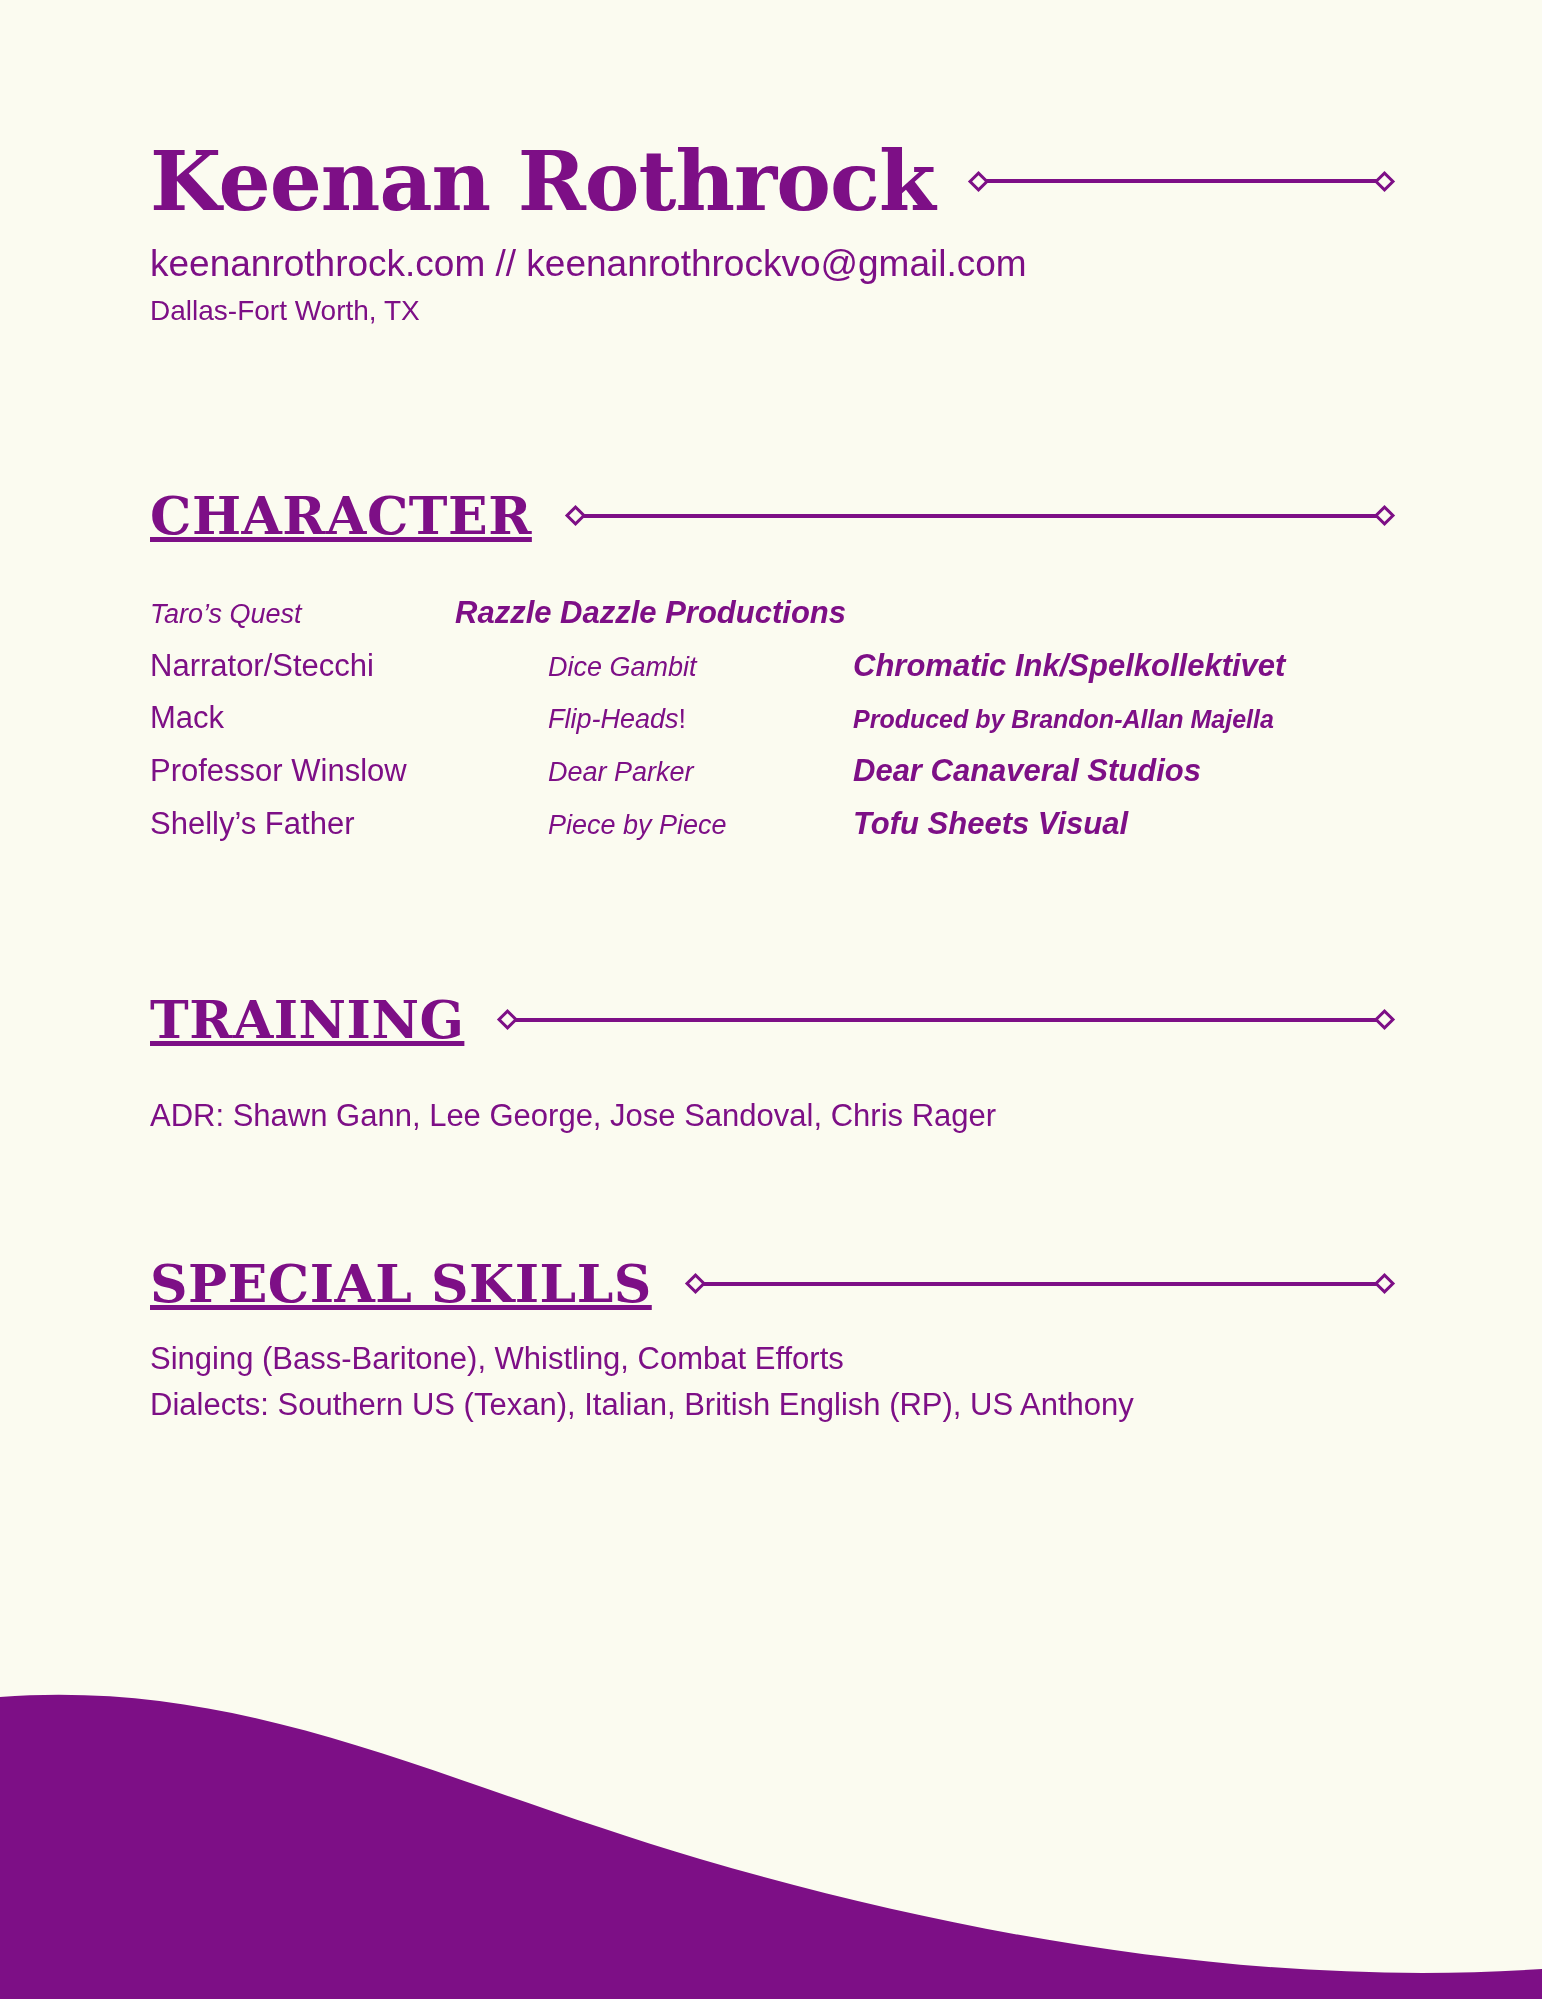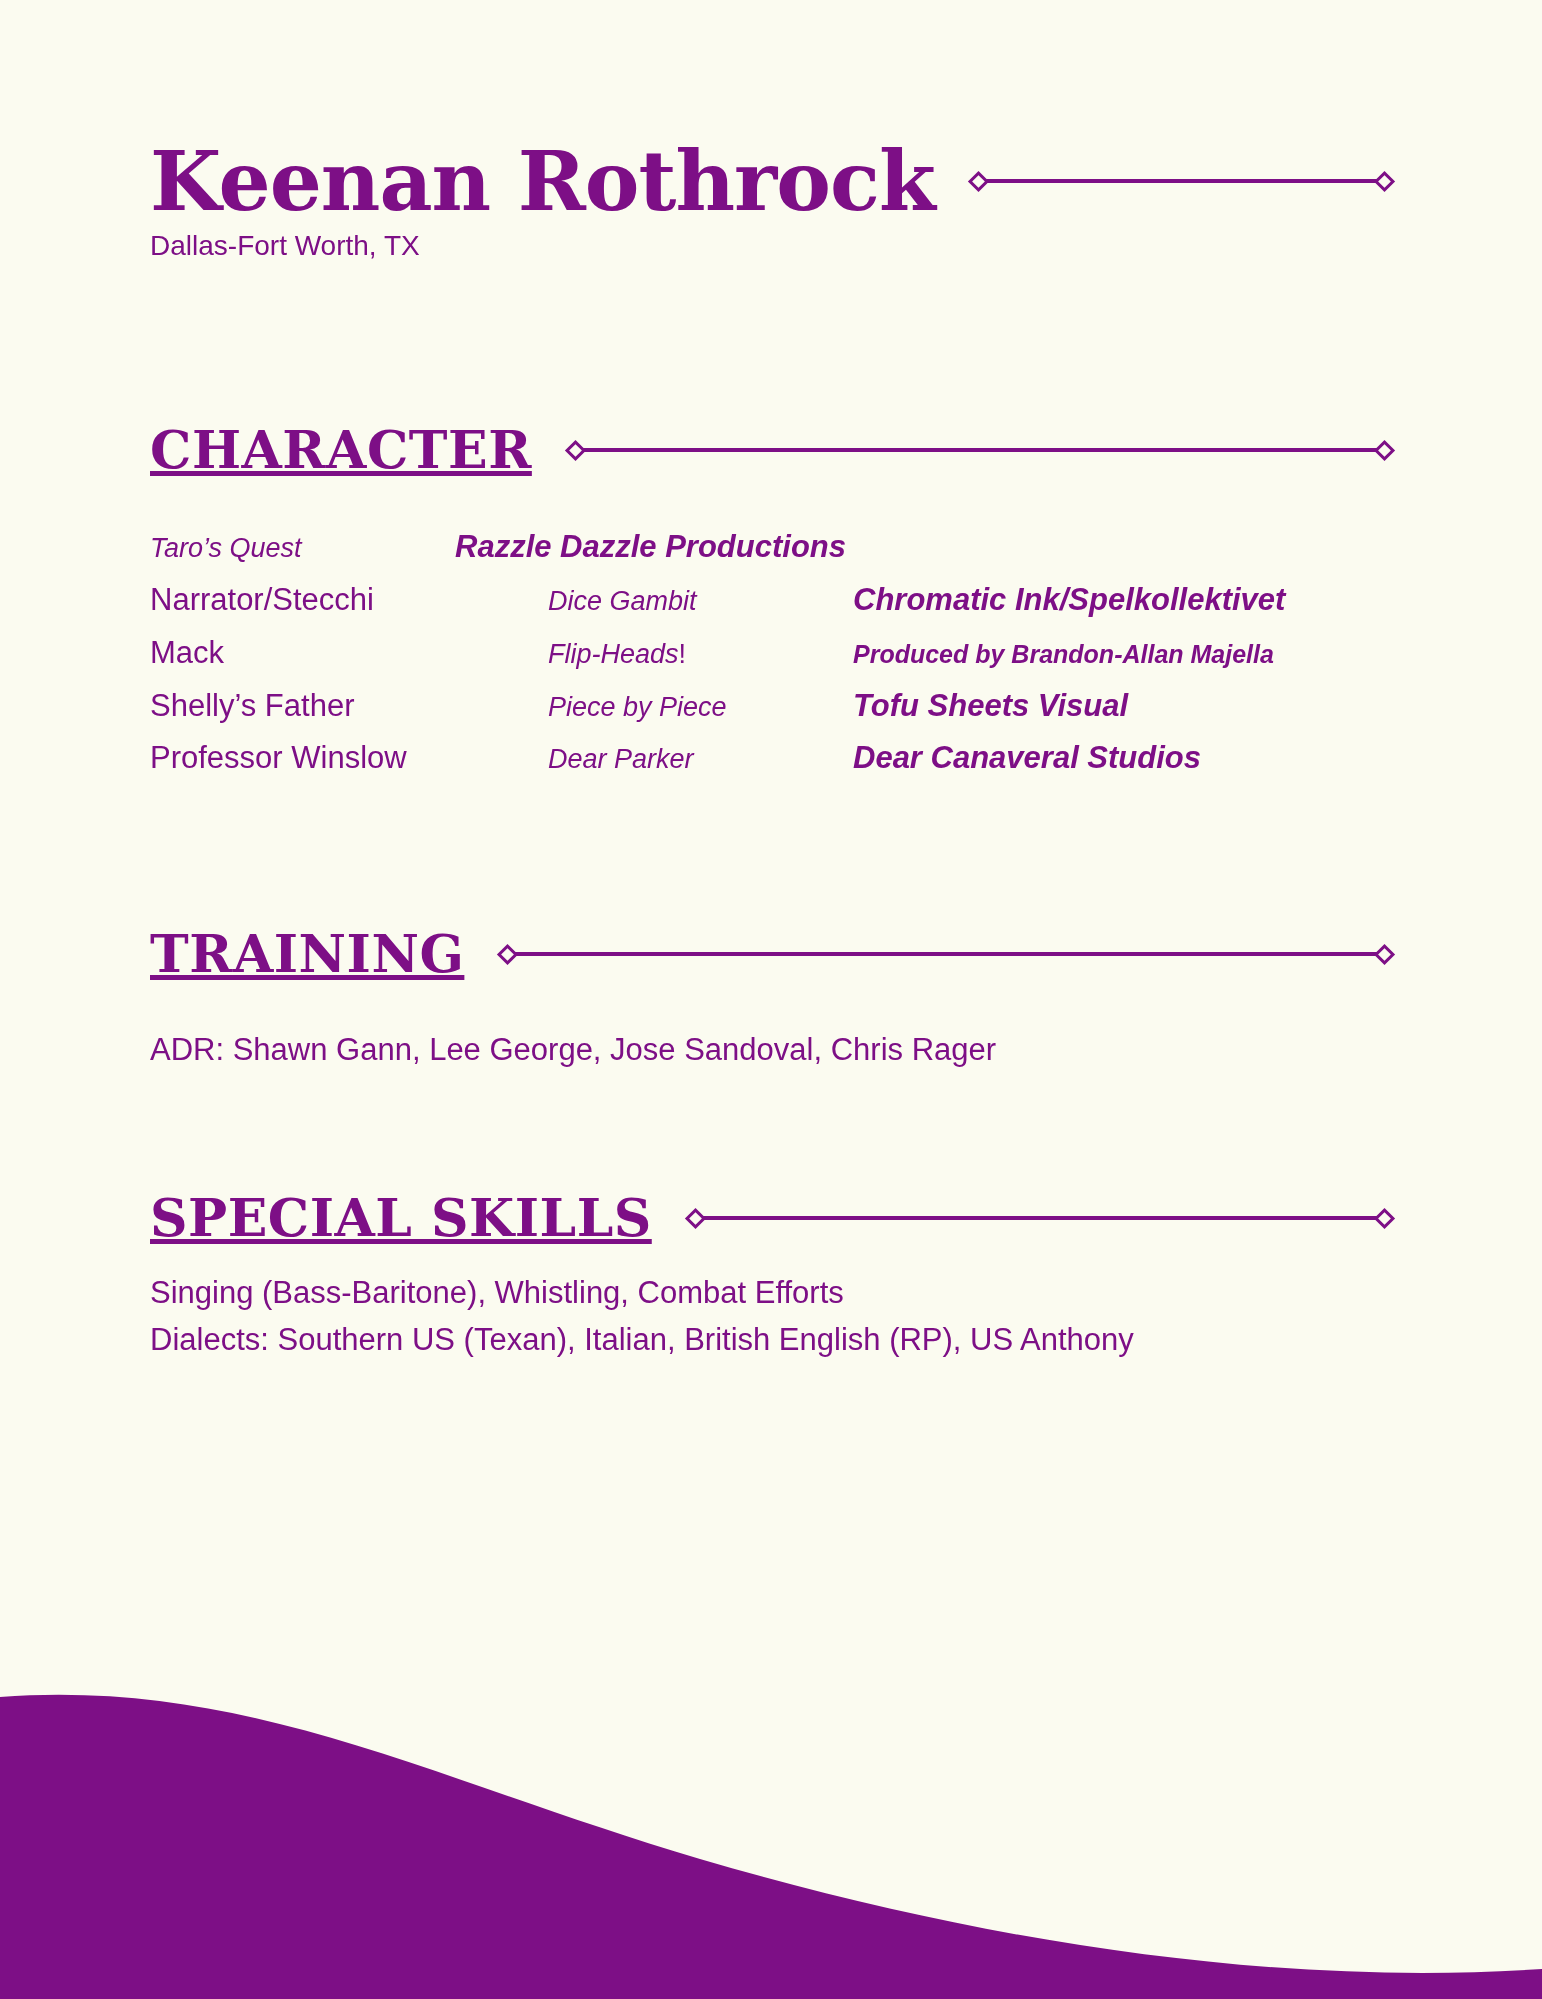--- a/index.html
+++ b/index.html
@@ -182,20 +182,21 @@
 
   <div class="header">
     <div class="name-row">
       <div class="name">Keenan Rothrock</div>
       <div class="rule">
         <span class="diamond"></span>
         <span class="rule-line"></span>
         <span class="diamond"></span>
       </div>
     </div>
+    <div class="contact">keenanrothrock.com // keenanrothrockvo@gmail.com</div>
     <div class="location">Dallas-Fort Worth, TX</div>
   </div>
 
   <div class="section">
     <div class="section-head sp-char-head">
       <div class="section-title">CHARACTER</div>
       <div class="rule">
         <span class="diamond"></span>
         <span class="rule-line"></span>
         <span class="diamond"></span>
@@ -214,30 +215,30 @@
         <div class="c-studio">Chromatic Ink/Spelkollektivet</div>
       </div>
 
       <div class="credit-row">
         <div class="c-role">Mack</div>
         <div class="c-project"><span>Flip-Heads</span><span class="no-italic">!</span></div>
         <div class="c-studio small">Produced by Brandon-Allan Majella</div>
       </div>
 
       <div class="credit-row">
+        <div class="c-role">Professor Winslow</div>
+        <div class="c-project"><span>Dear Parker</span><span class="no-italic"></span></div>
+        <div class="c-studio">Dear Canaveral Studios</div>
+      </div>
+
+      <div class="credit-row">
         <div class="c-role">Shelly’s Father</div>
         <div class="c-project"><span>Piece by Piece</span><span class="no-italic"></span></div>
         <div class="c-studio">Tofu Sheets Visual</div>
       </div>
-
-      <div class="credit-row">
-        <div class="c-role">Professor Winslow</div>
-        <div class="c-project"><span>Dear Parker</span><span class="no-italic"></span></div>
-        <div class="c-studio">Dear Canaveral Studios</div>
-      </div>
     </div>
   </div>
 
   <div class="section">
     <div class="section-head sp-training-head">
       <div class="section-title">TRAINING</div>
       <div class="rule">
         <span class="diamond"></span>
         <span class="rule-line"></span>
         <span class="diamond"></span>

